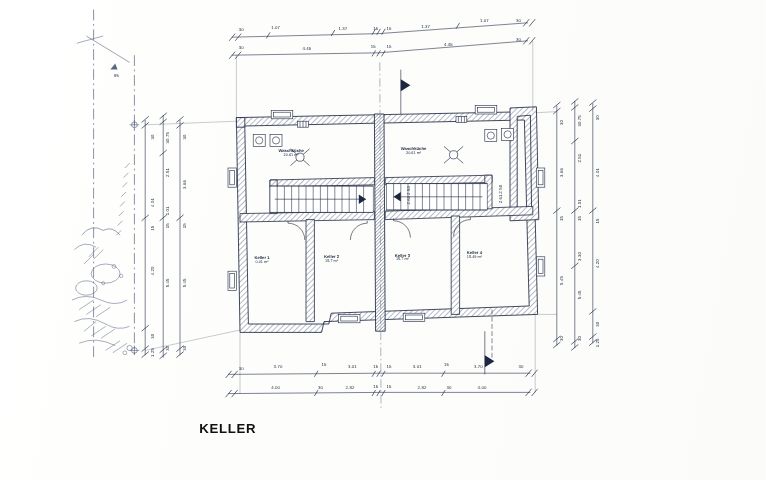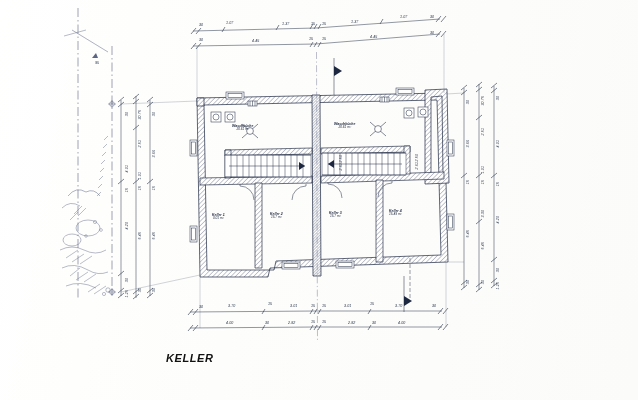--- a/index.html
+++ b/index.html
@@ -1,19 +1,19 @@
 <!DOCTYPE html>
 <html><head>
 <meta charset="utf-8">
 <title>Keller Floor Plan</title>
 <style>
   html,body{margin:0;padding:0;background:#ffffff;}
   body{width:638px;height:400px;overflow:hidden;
        font-family:"Liberation Sans", sans-serif;color:#1a1a2e;}
-  #sheet{position:relative;width:638px;height:400px;background:#fdfdfc;font-style:italic;}
+  #sheet{position:relative;width:638px;height:400px;background:#fdfdfc;}
 
   
   #paper-tint{position:absolute;inset:0;
     background:linear-gradient(100deg,#ffffff 0%,#fdfdfb 40%,#fbfbf9 100%);
     pointer-events:none;}
 
   
   .dim{position:absolute;font-size:3.6px;line-height:1;color:#26324a;
        white-space:nowrap;letter-spacing:.1px;font-family:"Liberation Sans",sans-serif;}
   .dim.v{transform-origin:0 0;}

